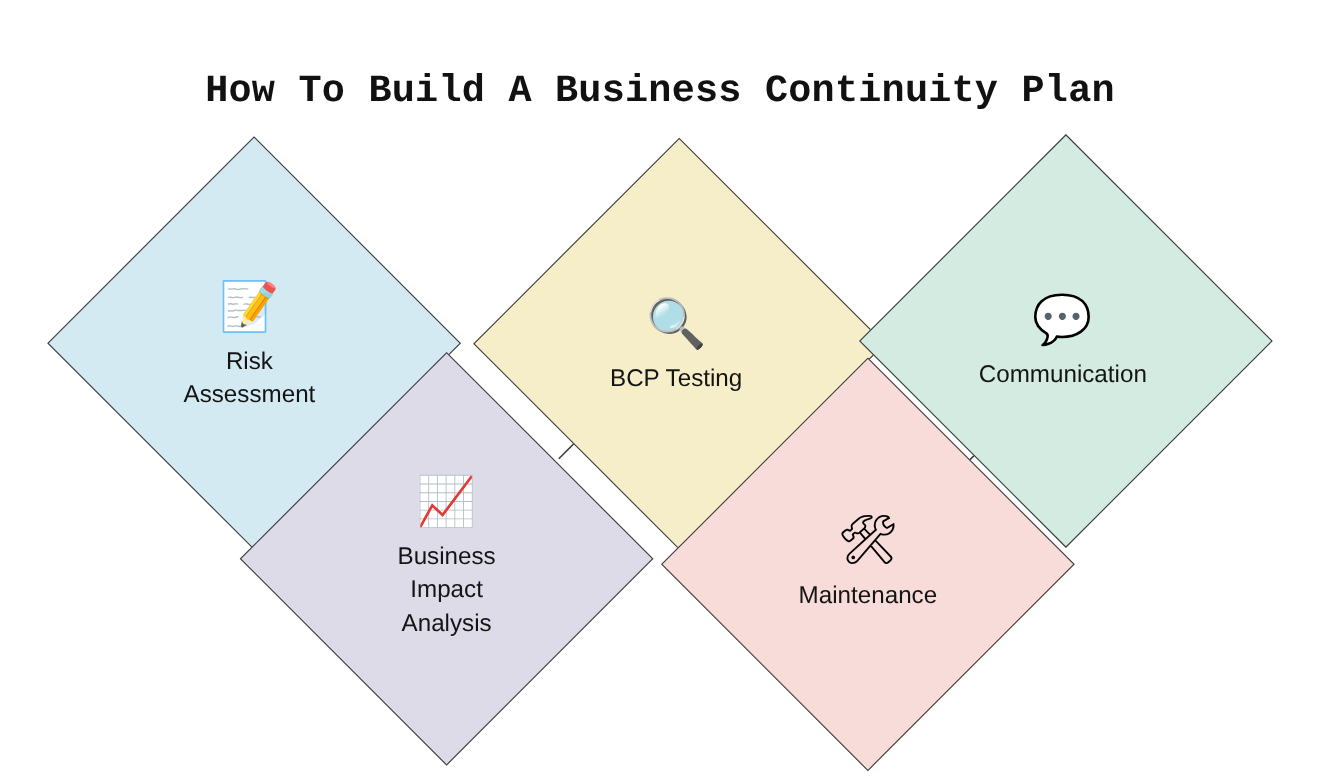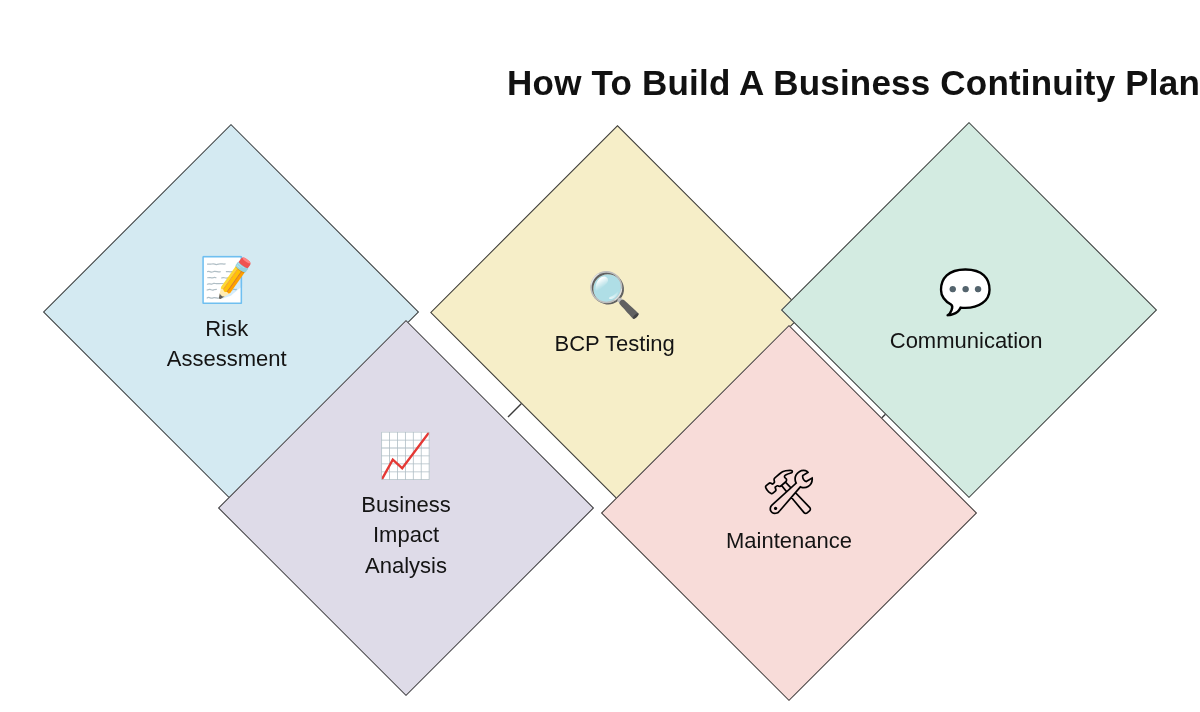--- a/index.html
+++ b/index.html
@@ -17,26 +17,27 @@
     width: 1200px;
     height: 712px;
     background: #ffffff;
     overflow: hidden;
   }
   #page-title {
     position: absolute;
     left: 0;
     top: 62px;
     width: 1200px;
-    text-align: right;
+    text-align: center;
     font-size: 35px;
     font-weight: bold;
     color: #111111;
     letter-spacing: 0.2px;
     line-height: 1.2;
+    font-family: Liberation Mono, monospace;
   }
 
   
   #connectors {
     position: absolute;
     left: 0;
     top: 0;
     width: 1200px;
     height: 712px;
     z-index: 1;

